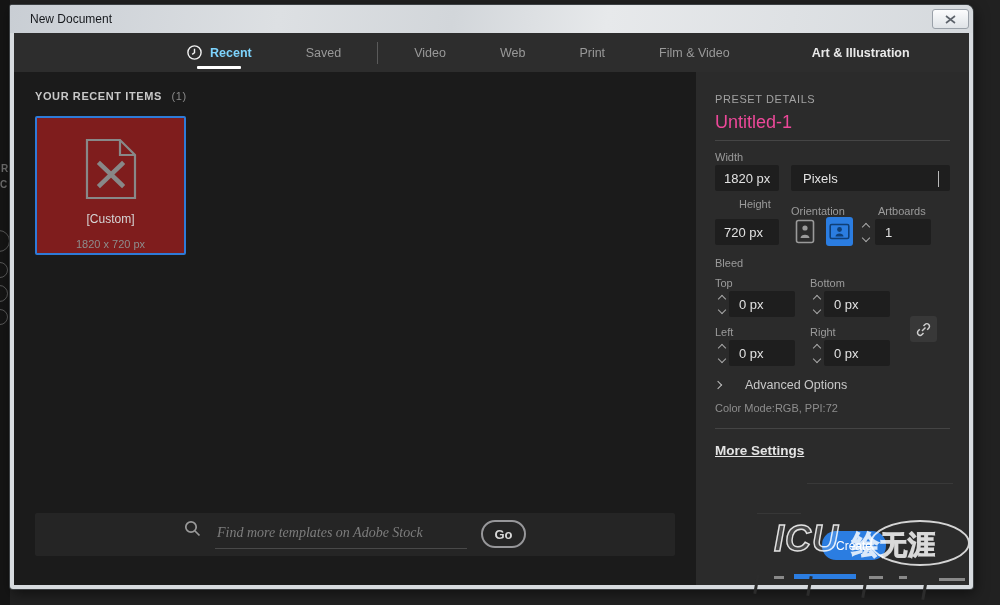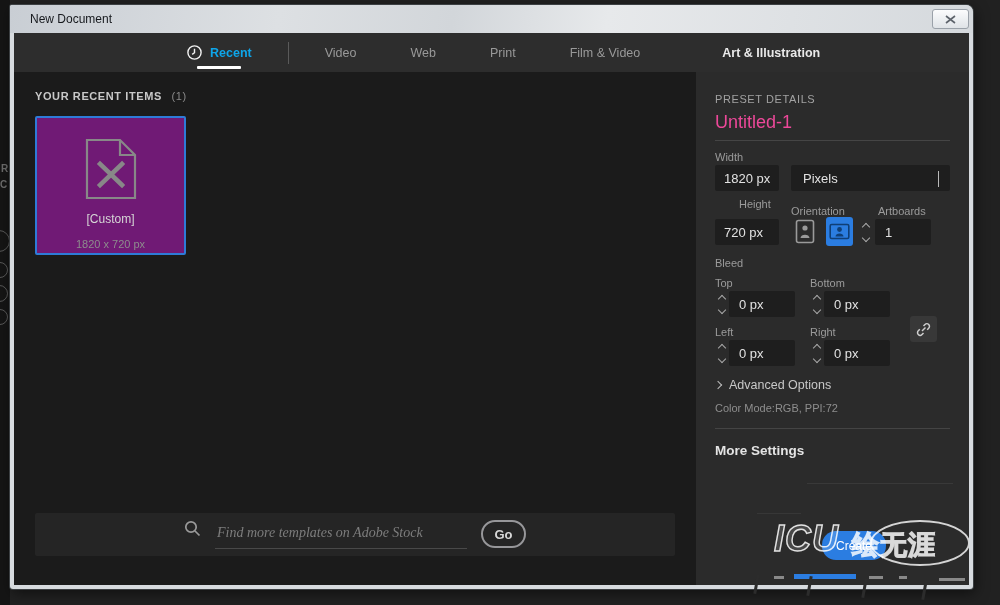--- a/index.html
+++ b/index.html
@@ -21,35 +21,35 @@
   .close-btn { position:absolute; top:4px; right:4px; width:37px; height:20px;
                border:1px solid #9aa1a9; border-radius:3px;
                background:linear-gradient(#fbfcfd,#dfe3e7); display:flex; align-items:center; justify-content:center; cursor:pointer; }
 
   .content { position:absolute; left:4px; right:4px; top:28px; bottom:4px; background:#1b1b1b; overflow:hidden; }
 
   
   .tabbar { height:39px; background:#2d2d2d; display:flex; align-items:center; padding-left:146px; }
   .tab { position:relative; height:39px; display:flex; align-items:center; gap:8px;
          padding:0 27px; font-size:12.5px; color:#999; cursor:pointer; white-space:nowrap; }
-  .tab.active { color:#0ea5e9; font-weight:bold; }
+  .tab.active { color:#7dd3fc; font-weight:bold; }
   .tab.active .tab-underline { position:absolute; left:50%; transform:translateX(-50%); bottom:3px; width:44px; height:3px; background:#fff; border-radius:1px; }
   .tab.bright { color:#e9e9e9; font-weight:bold; }
   .tab-divider { width:1px; height:22px; background:#5a5a5a; margin:0 9px; }
 
   .main { display:flex; height:calc(100% - 39px); }
   .left-panel { flex:1; position:relative; background:#1b1b1b;text-decoration:underline; }
   .right-panel { width:273px; position:relative; background:#2b2b2b; padding:0 19px; }
 
   
   .recent-header { position:absolute; left:21px; top:18px; font-size:11px; letter-spacing:.6px;
                    color:#c9c9c9; font-weight:bold; }
   .recent-header .count { color:#8a8a8a; font-weight:normal; margin-left:6px; }
   .recent-card { position:absolute; left:21px; top:44px; width:151px; height:139px;
-                 background:#701a75; border:2px solid #2e7bd8; border-radius:2px; cursor:pointer;
+                 background:#7f1d1d; border:2px solid #2e7bd8; border-radius:2px; cursor:pointer;
                  display:flex; flex-direction:column; align-items:center; }
   .doc-icon { margin-top:20px; }
   .card-name { font-size:12px; color:#d6d6d6; margin-top:12px; }
   .card-size { font-size:11px; color:#8d8d8d; margin-top:12px; }
 
   .search-strip { position:absolute; left:21px; bottom:29px; width:640px; height:43px;
                   background:#252525; border-radius:2px; display:flex; align-items:center; justify-content:center; }
   .search-group { display:flex; align-items:flex-end; gap:14px; }
   .search-icon-wrap { padding-bottom:8px; }
   .stock-input { width:252px; background:transparent; border:none; border-bottom:1px solid #494949;
@@ -99,26 +99,26 @@
   .lbl-right { position:absolute; left:114px; top:254px; }
   .bleed-top    { position:absolute; left:19px;  top:219px; }
   .bleed-bottom { position:absolute; left:114px; top:219px; }
   .bleed-left   { position:absolute; left:19px;  top:268px; }
   .bleed-right  { position:absolute; left:114px; top:268px; }
   .bleed-field { width:66px; height:26px; padding-left:10px; display:flex; align-items:center; }
 
   .link-btn { position:absolute; left:214px; top:244px; width:27px; height:26px; background:#383838;
               border-radius:3px; display:flex; align-items:center; justify-content:center; cursor:pointer; }
 
-  .advanced { position:absolute; left:19px; top:306px; display:flex; align-items:center; gap:8px;
+  .advanced { position:absolute; left:19px; top:306px; display:flex; align-items:center; gap:24px;
               font-size:12.5px; color:#c8c8c8; cursor:pointer; }
   .chev-right { width:6px; height:6px; border-right:1.5px solid #bdbdbd; border-top:1.5px solid #bdbdbd; transform:rotate(45deg); }
   .color-mode { position:absolute; left:19px; top:330px; font-size:11px; color:#8e8e8e; }
   .divider2 { position:absolute; left:19px; right:19px; top:356px; height:1px; background:#444; }
-  .more-settings { position:absolute; left:19px; top:371px; font-size:13.5px; font-weight:bold; color:#e4e4e4; cursor:pointer; }
+  .more-settings { position:absolute; left:19px; top:371px; font-size:13.5px; font-weight:bold; color:#e4e4e4; cursor:pointer;text-decoration:underline; }
 
   .faint-a { position:absolute; left:111px; top:411px; width:146px; height:1px; background:rgba(255,255,255,.07); }
   .faint-b { position:absolute; left:61px; top:441px; width:44px; height:1px; background:rgba(255,255,255,.06); }
 
   .create-btn { position:absolute; left:126px; top:459px; width:64px; height:29px; background:#2b7de1;
                 border:none; border-radius:14px; color:#fff; font-size:12px; cursor:pointer; z-index:1; }
 
   
   .watermark { position:absolute; left:78px; top:440px; width:200px; height:75px; z-index:2; pointer-events:none; }
   .wm-text { position:absolute; font-weight:900; color:rgba(255,255,255,.14);
@@ -157,20 +157,23 @@
   <div class="content">
 
     <div class="tabbar">
       <div class="tab active">
         <svg width="15" height="15" viewBox="0 0 15 15">
           <circle cx="7.5" cy="7.5" r="6.6" fill="none" stroke="#f2f2f2" stroke-width="1.4"></circle>
           <path d="M7.5 3.8 V7.7 L5.2 9.4" fill="none" stroke="#f2f2f2" stroke-width="1.4"></path>
         </svg>
         <span>Recent</span>
         <span class="tab-underline"></span>
+      </div>
+      <div class="tab">
+        <span>Saved</span>
       </div>
       <div class="tab-divider"></div>
       <div class="tab">
         <span>Video</span>
       </div>
       <div class="tab">
         <span>Web</span>
       </div>
       <div class="tab">
         <span>Print</span>

